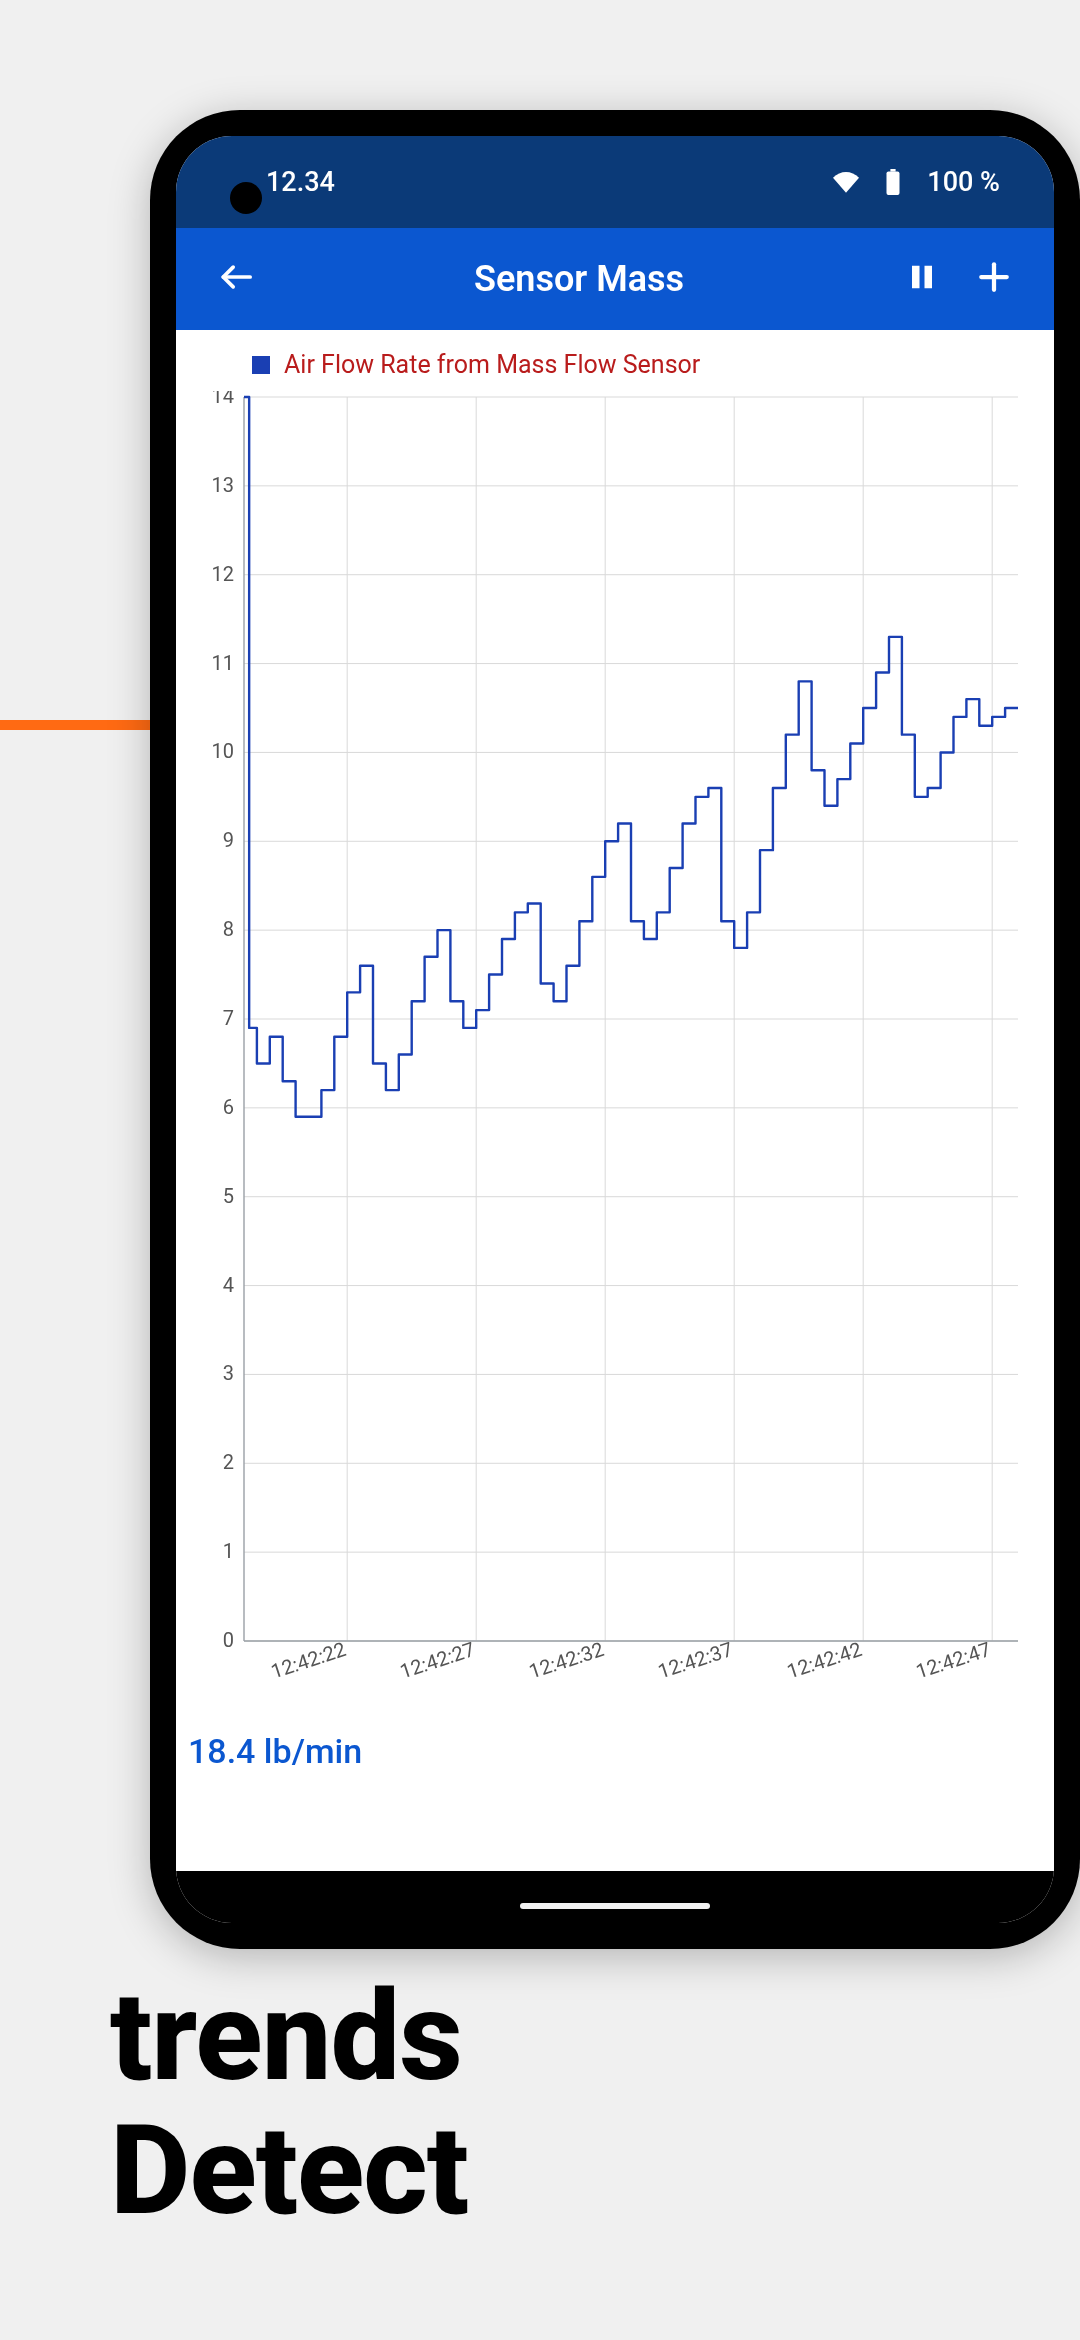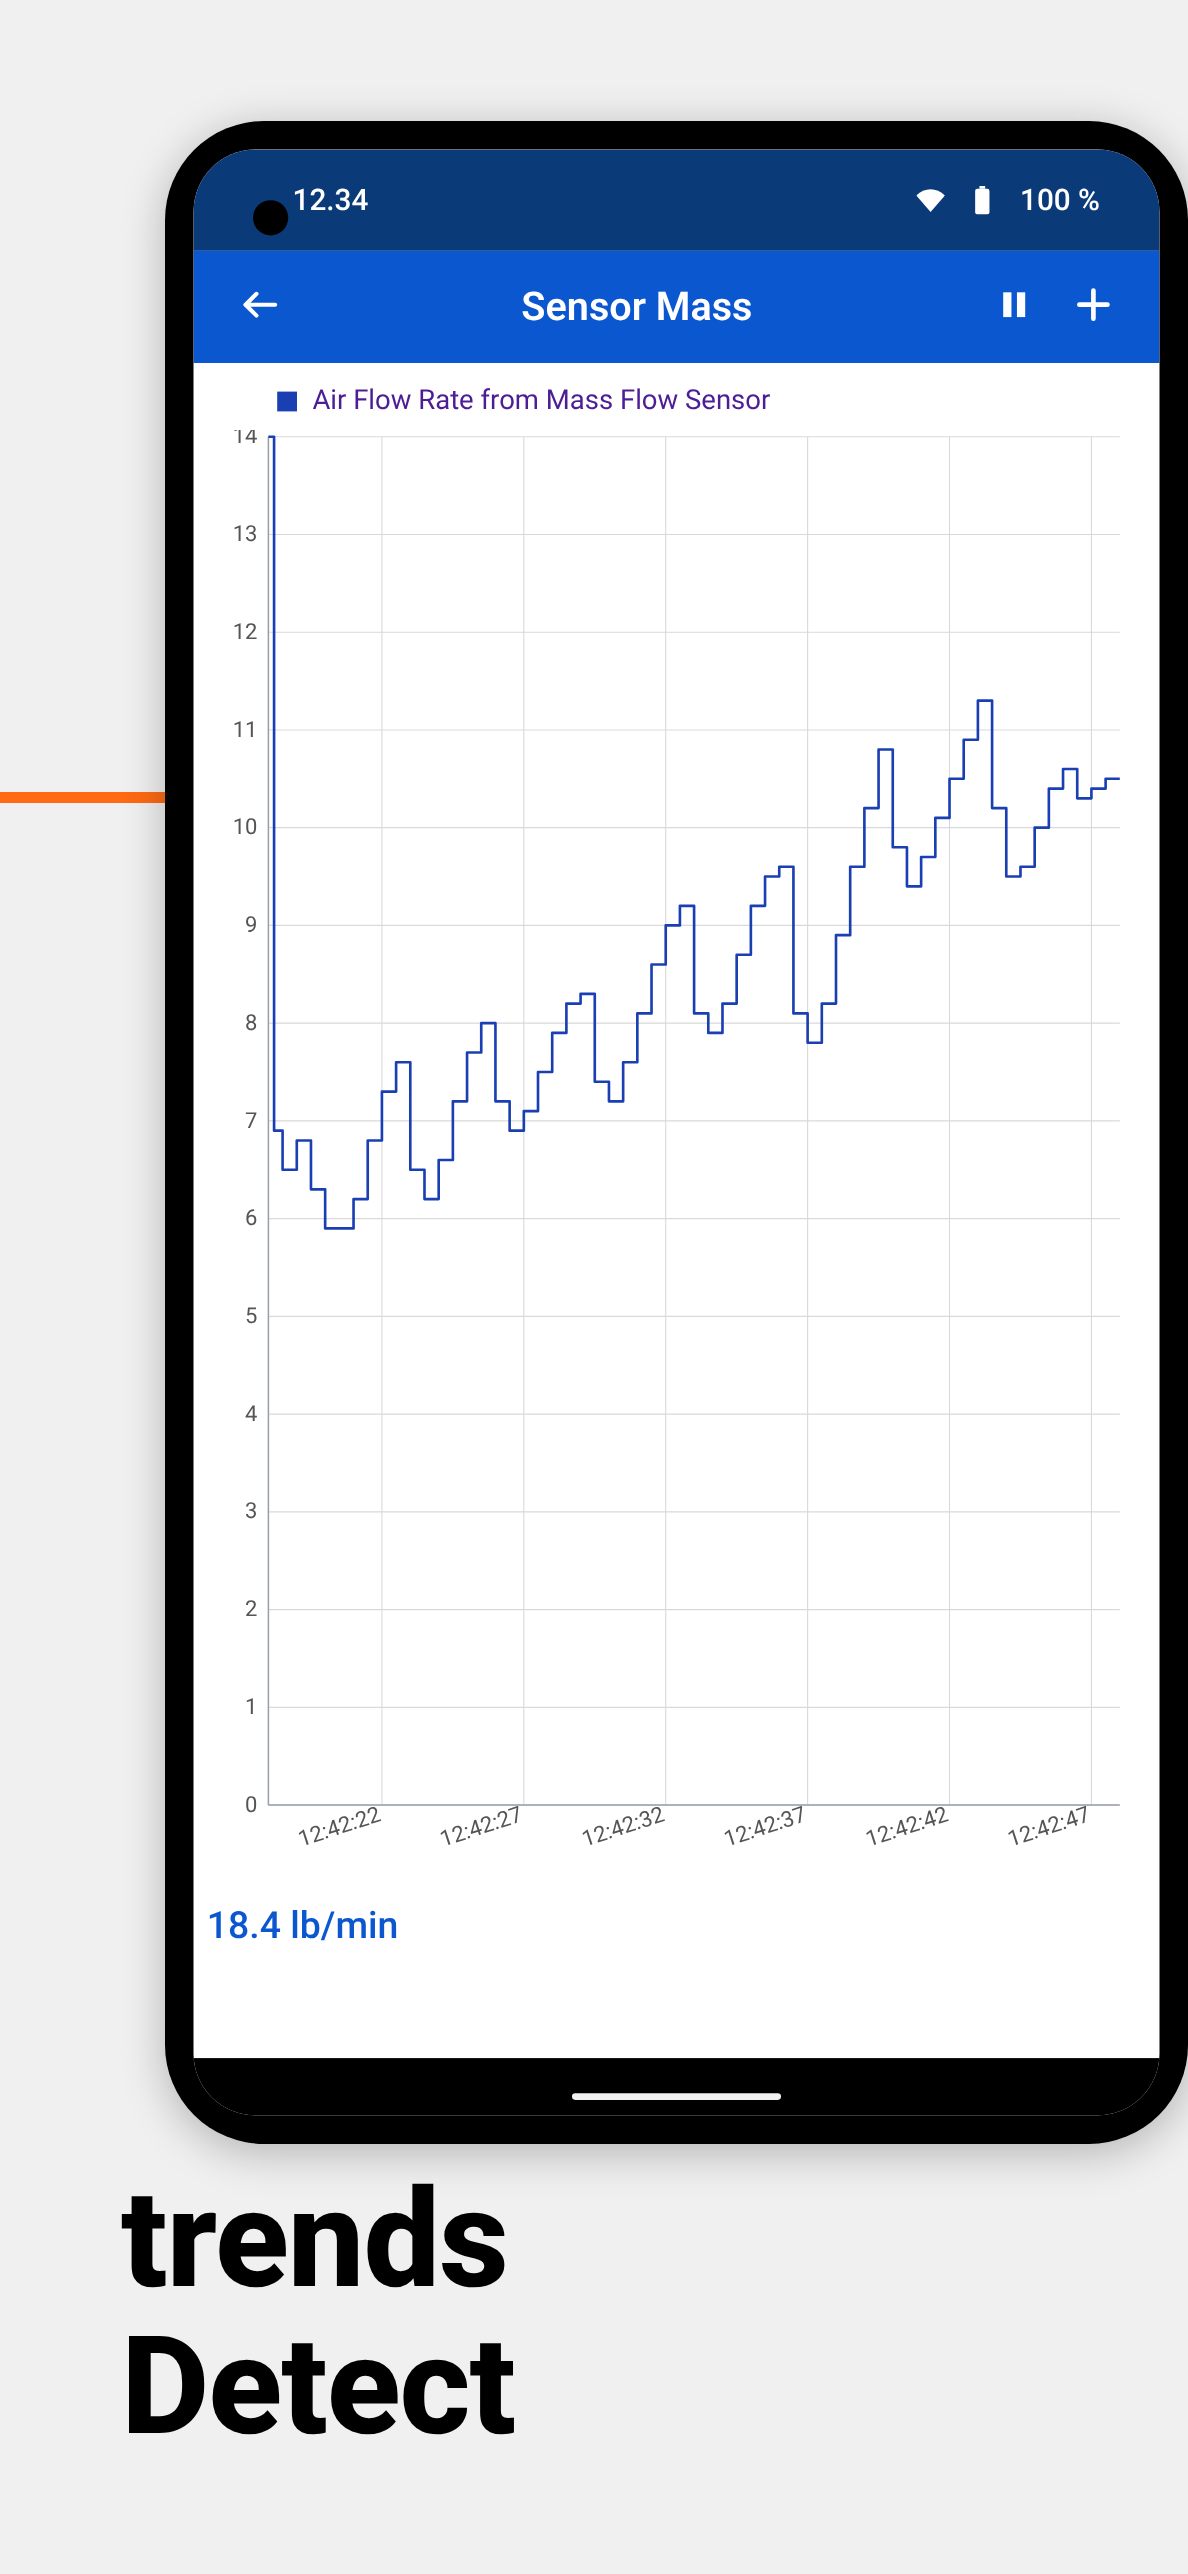--- a/index.html
+++ b/index.html
@@ -107,21 +107,21 @@
     height: calc(100% - 110px - 118px);
     padding: 18px 18px 0 18px;
   }
 
   .legend-row {
     display: flex;
     align-items: center;
     gap: 14px;
     padding: 6px 0 6px 78px;
     font-size: 28px;
-    color: #4c1d95;
+    color: #b91c1c;
   }
   .legend-swatch {
     width: 22px; height: 22px;
     background: #1a3fb3;
   }
 
   .chart-area {
     position: relative;
     margin-top: 6px;
     height: 1590px;

